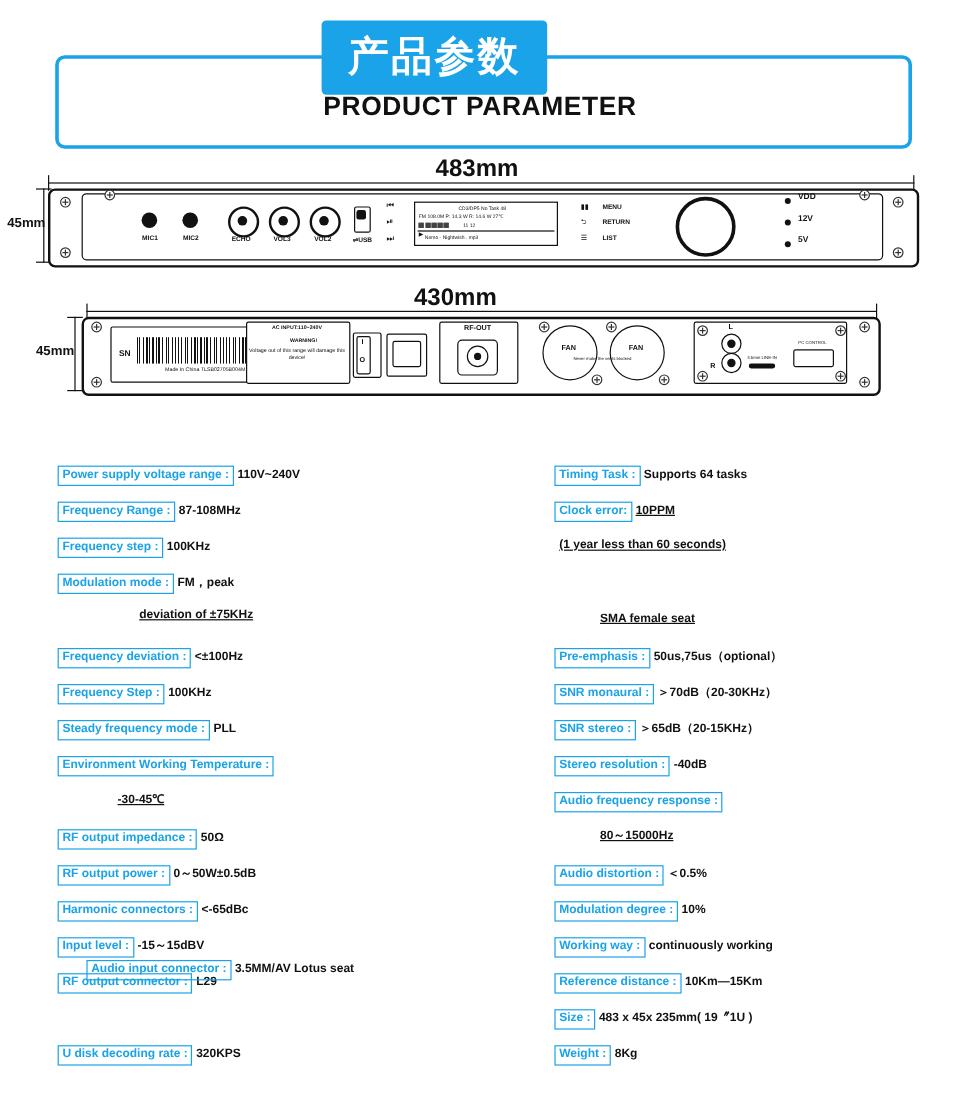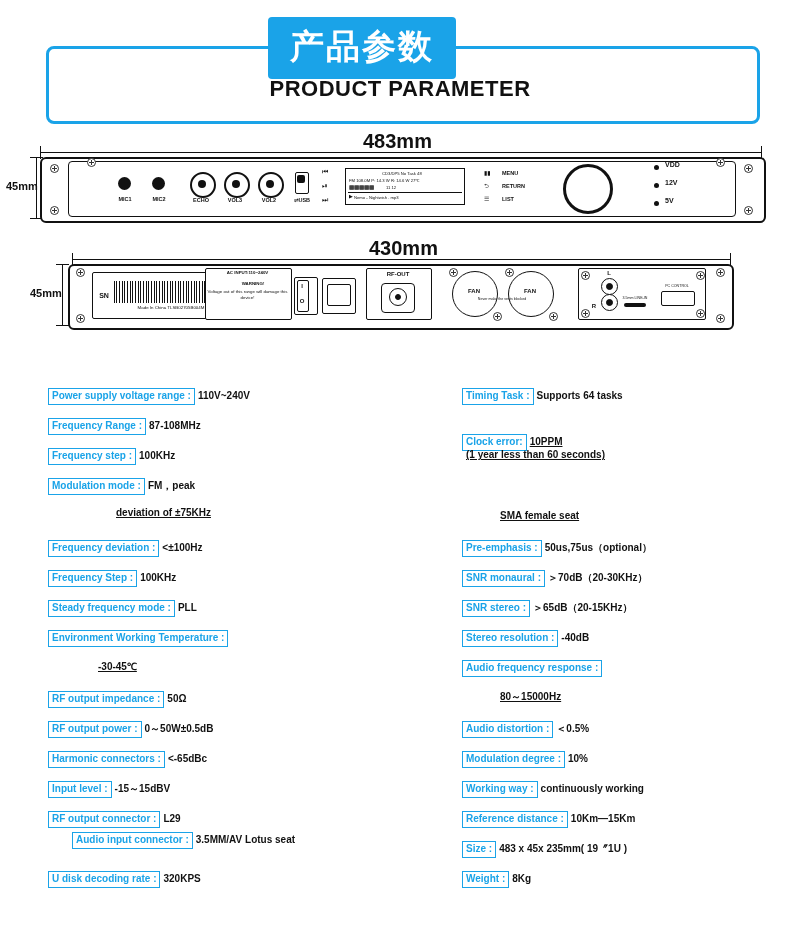--- a/index.html
+++ b/index.html
@@ -190,21 +190,21 @@
 
   <div class="knob-ring" style="left:563px;top:164px;width:44px;height:44px;border-width:3px;"></div>
 
   <div class="led" style="left:654px;top:165px;"></div>
   <div class="ledlbl" style="left:665px;top:161px;">VDD</div>
   <div class="led" style="left:654px;top:183px;"></div>
   <div class="ledlbl" style="left:665px;top:179px;">12V</div>
   <div class="led" style="left:654px;top:201px;"></div>
   <div class="ledlbl" style="left:665px;top:197px;">5V</div>
 
-  <div class="dim-top" style="left:369px;top:237px;">430mm</div>
+  <div class="dim-top" style="left:345px;top:237px;">430mm</div>
   <div class="dimline" style="left:72px;top:259px;width:658px;height:1px;"></div>
   <div class="tick" style="left:72px;top:253px;height:13px;"></div>
   <div class="tick" style="left:730px;top:253px;height:13px;"></div>
 
   <div class="dim-side" style="left:30px;top:287px;">45mm</div>
   <div class="dimline" style="left:62px;top:264px;width:1px;height:62px;"></div>
   <div class="dimline" style="left:56px;top:264px;width:13px;height:1px;"></div>
   <div class="dimline" style="left:56px;top:325px;width:13px;height:1px;"></div>
 
   <div class="panel" style="left:68px;top:264px;width:662px;height:62px;"></div>
@@ -302,31 +302,31 @@
   </div>
   <div class="spec" style="left:48px;top:751px;">
     <span class="k">Harmonic connectors :</span><span class="v">&lt;-65dBc</span>
   </div>
   <div class="spec" style="left:48px;top:781px;">
     <span class="k">Input level :</span><span class="v">-15～15dBV</span>
   </div>
   <div class="spec" style="left:48px;top:811px;">
     <span class="k">RF output connector :</span><span class="v">L29</span>
   </div>
-  <div class="spec" style="left:48px;top:832px;padding-left:24px;">
+  <div class="spec" style="left:48px;top:800px;padding-left:24px;">
     <span class="k">Audio input connector :</span><span class="v">3.5MM/AV Lotus seat</span>
   </div>
   <div class="spec" style="left:48px;top:871px;">
     <span class="k">U disk decoding rate :</span><span class="v">320KPS</span>
   </div>
 
   <div class="spec" style="left:462px;top:388px;">
     <span class="k">Timing Task :</span><span class="v">Supports 64 tasks</span>
   </div>
-  <div class="spec" style="left:462px;top:434px;text-decoration:underline;">
+  <div class="spec" style="left:462px;top:418px;text-decoration:underline;">
     <span class="k">Clock error:</span><span class="v">10PPM</span>
   </div>
   <div class="spec" style="left:466px;top:450px;">
     <span class="cont">(1 year less than 60 seconds)</span>
   </div>
   <div class="spec" style="left:500px;top:511px;">
     <span class="cont">SMA female seat</span>
   </div>
   <div class="spec" style="left:462px;top:540px;">
     <span class="k">Pre-emphasis :</span><span class="v">50us,75us（optional）</span>

